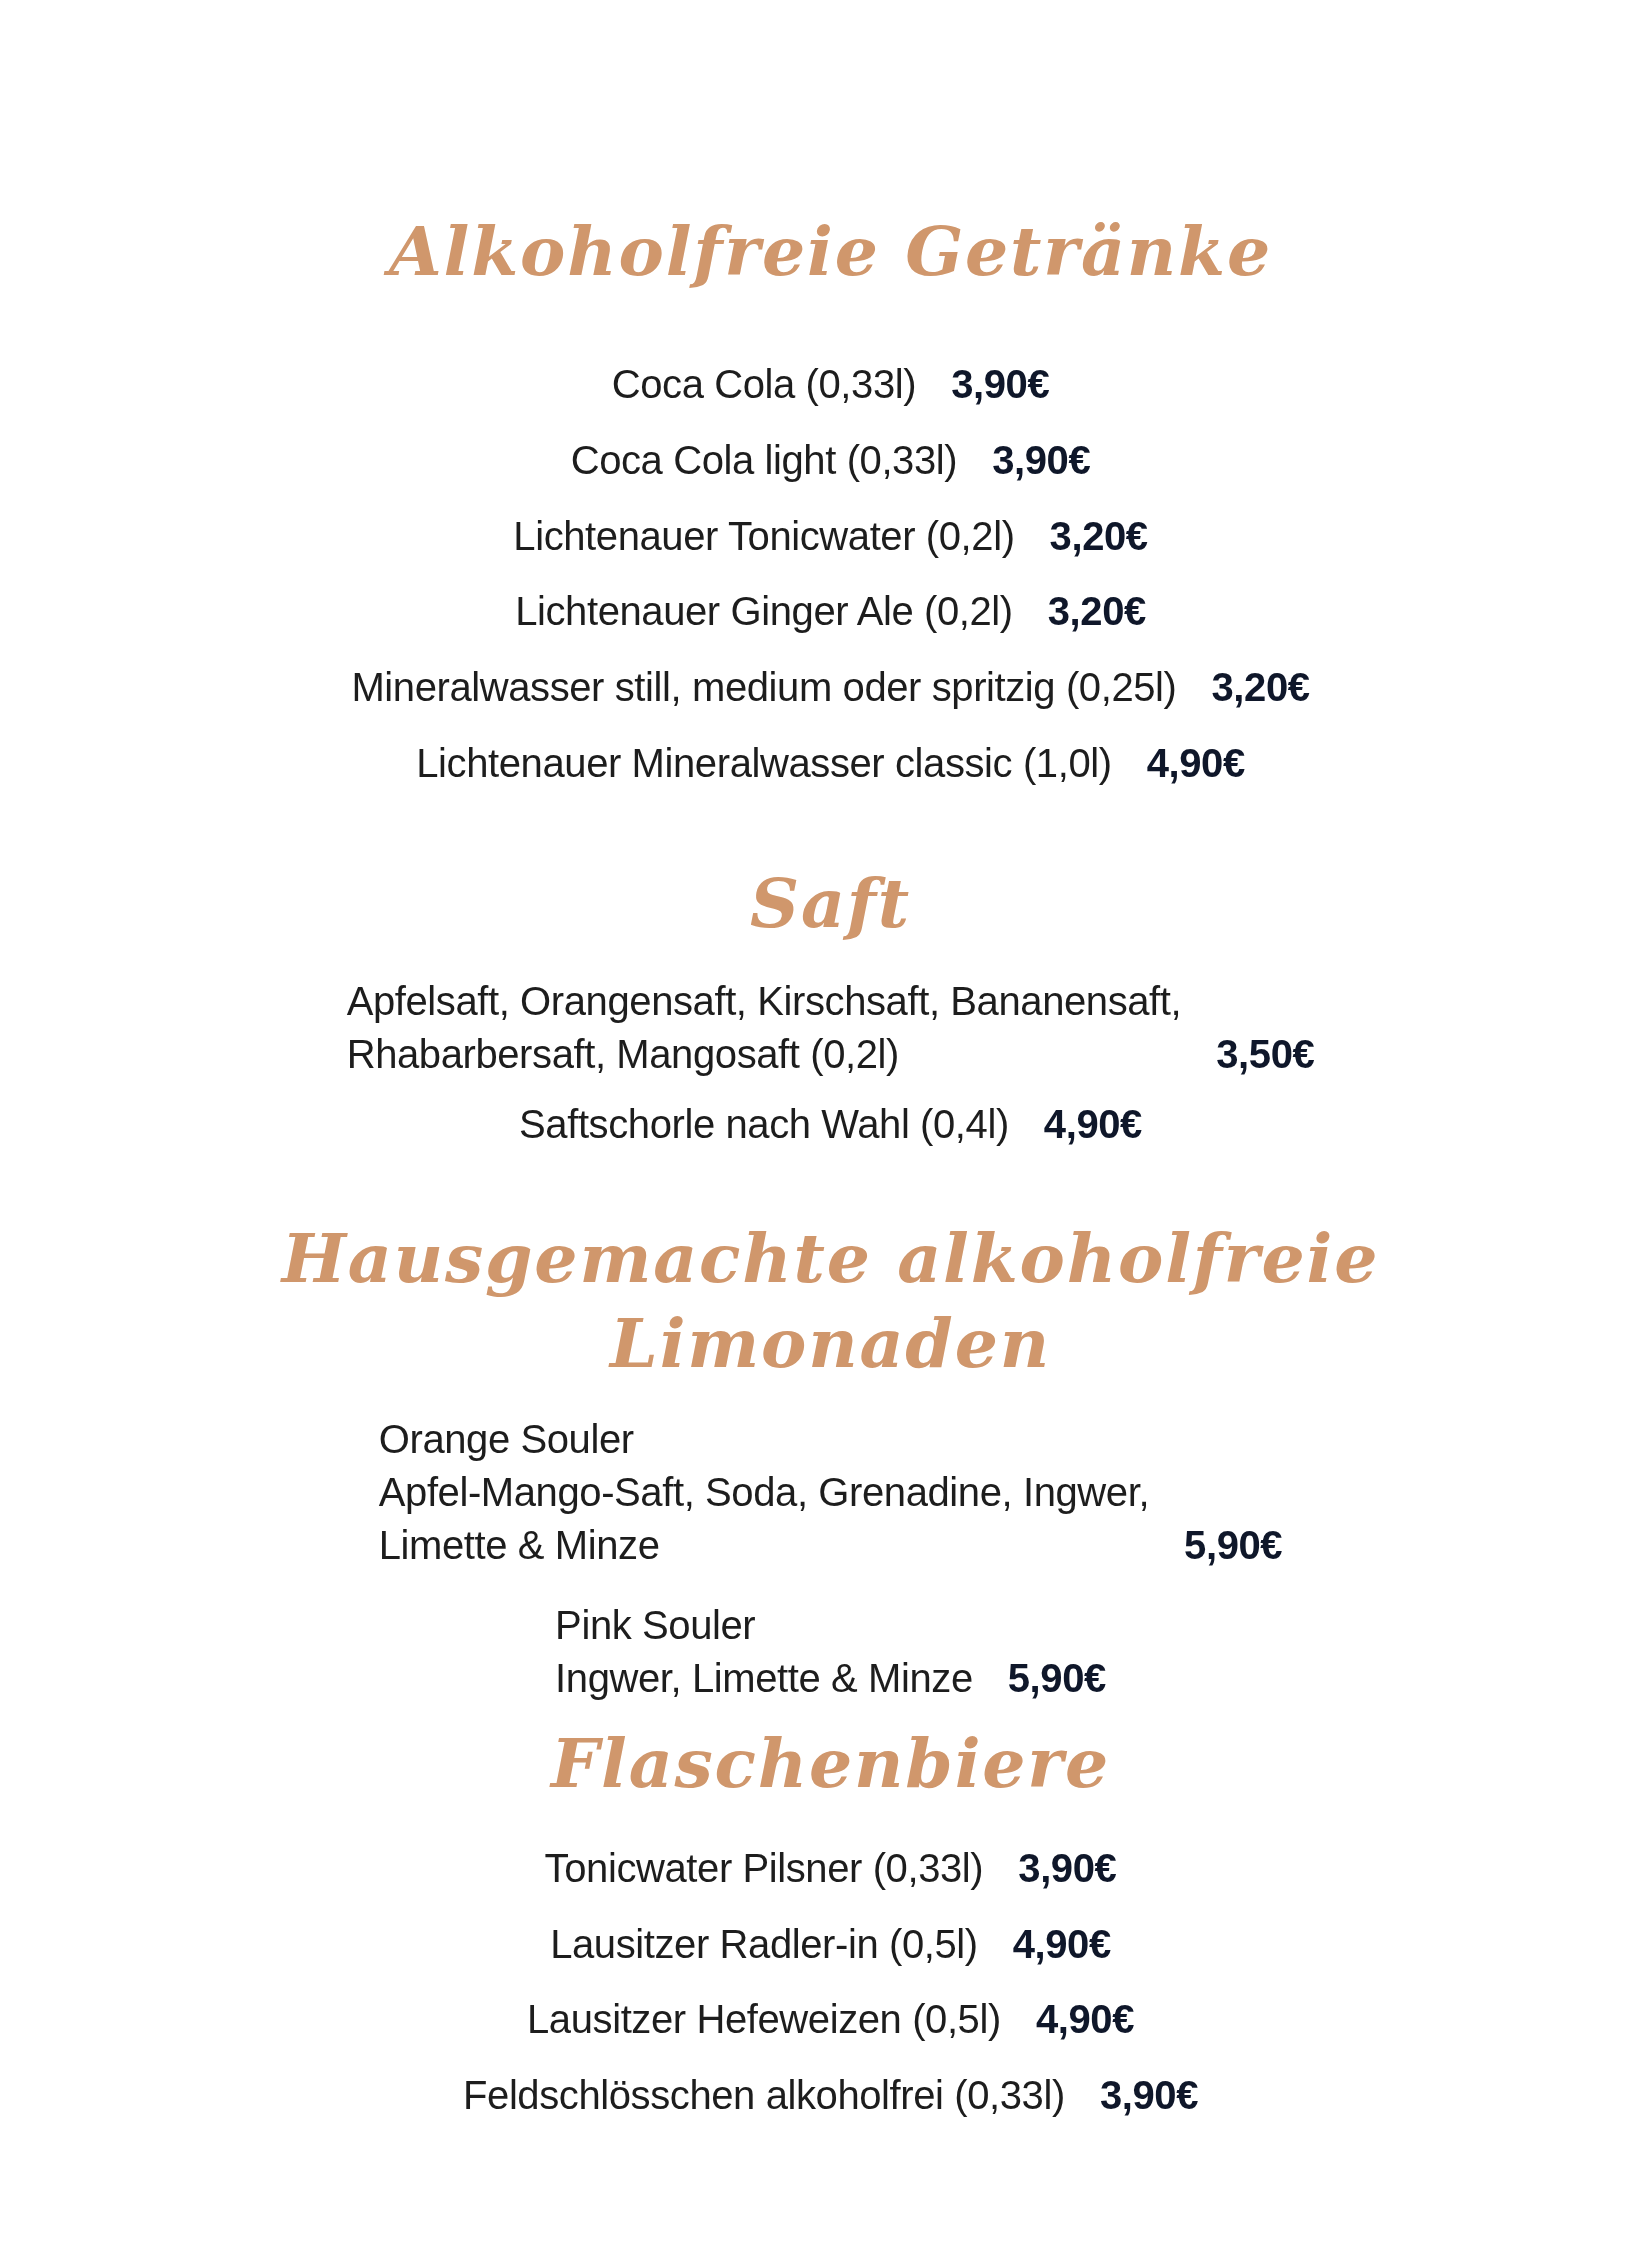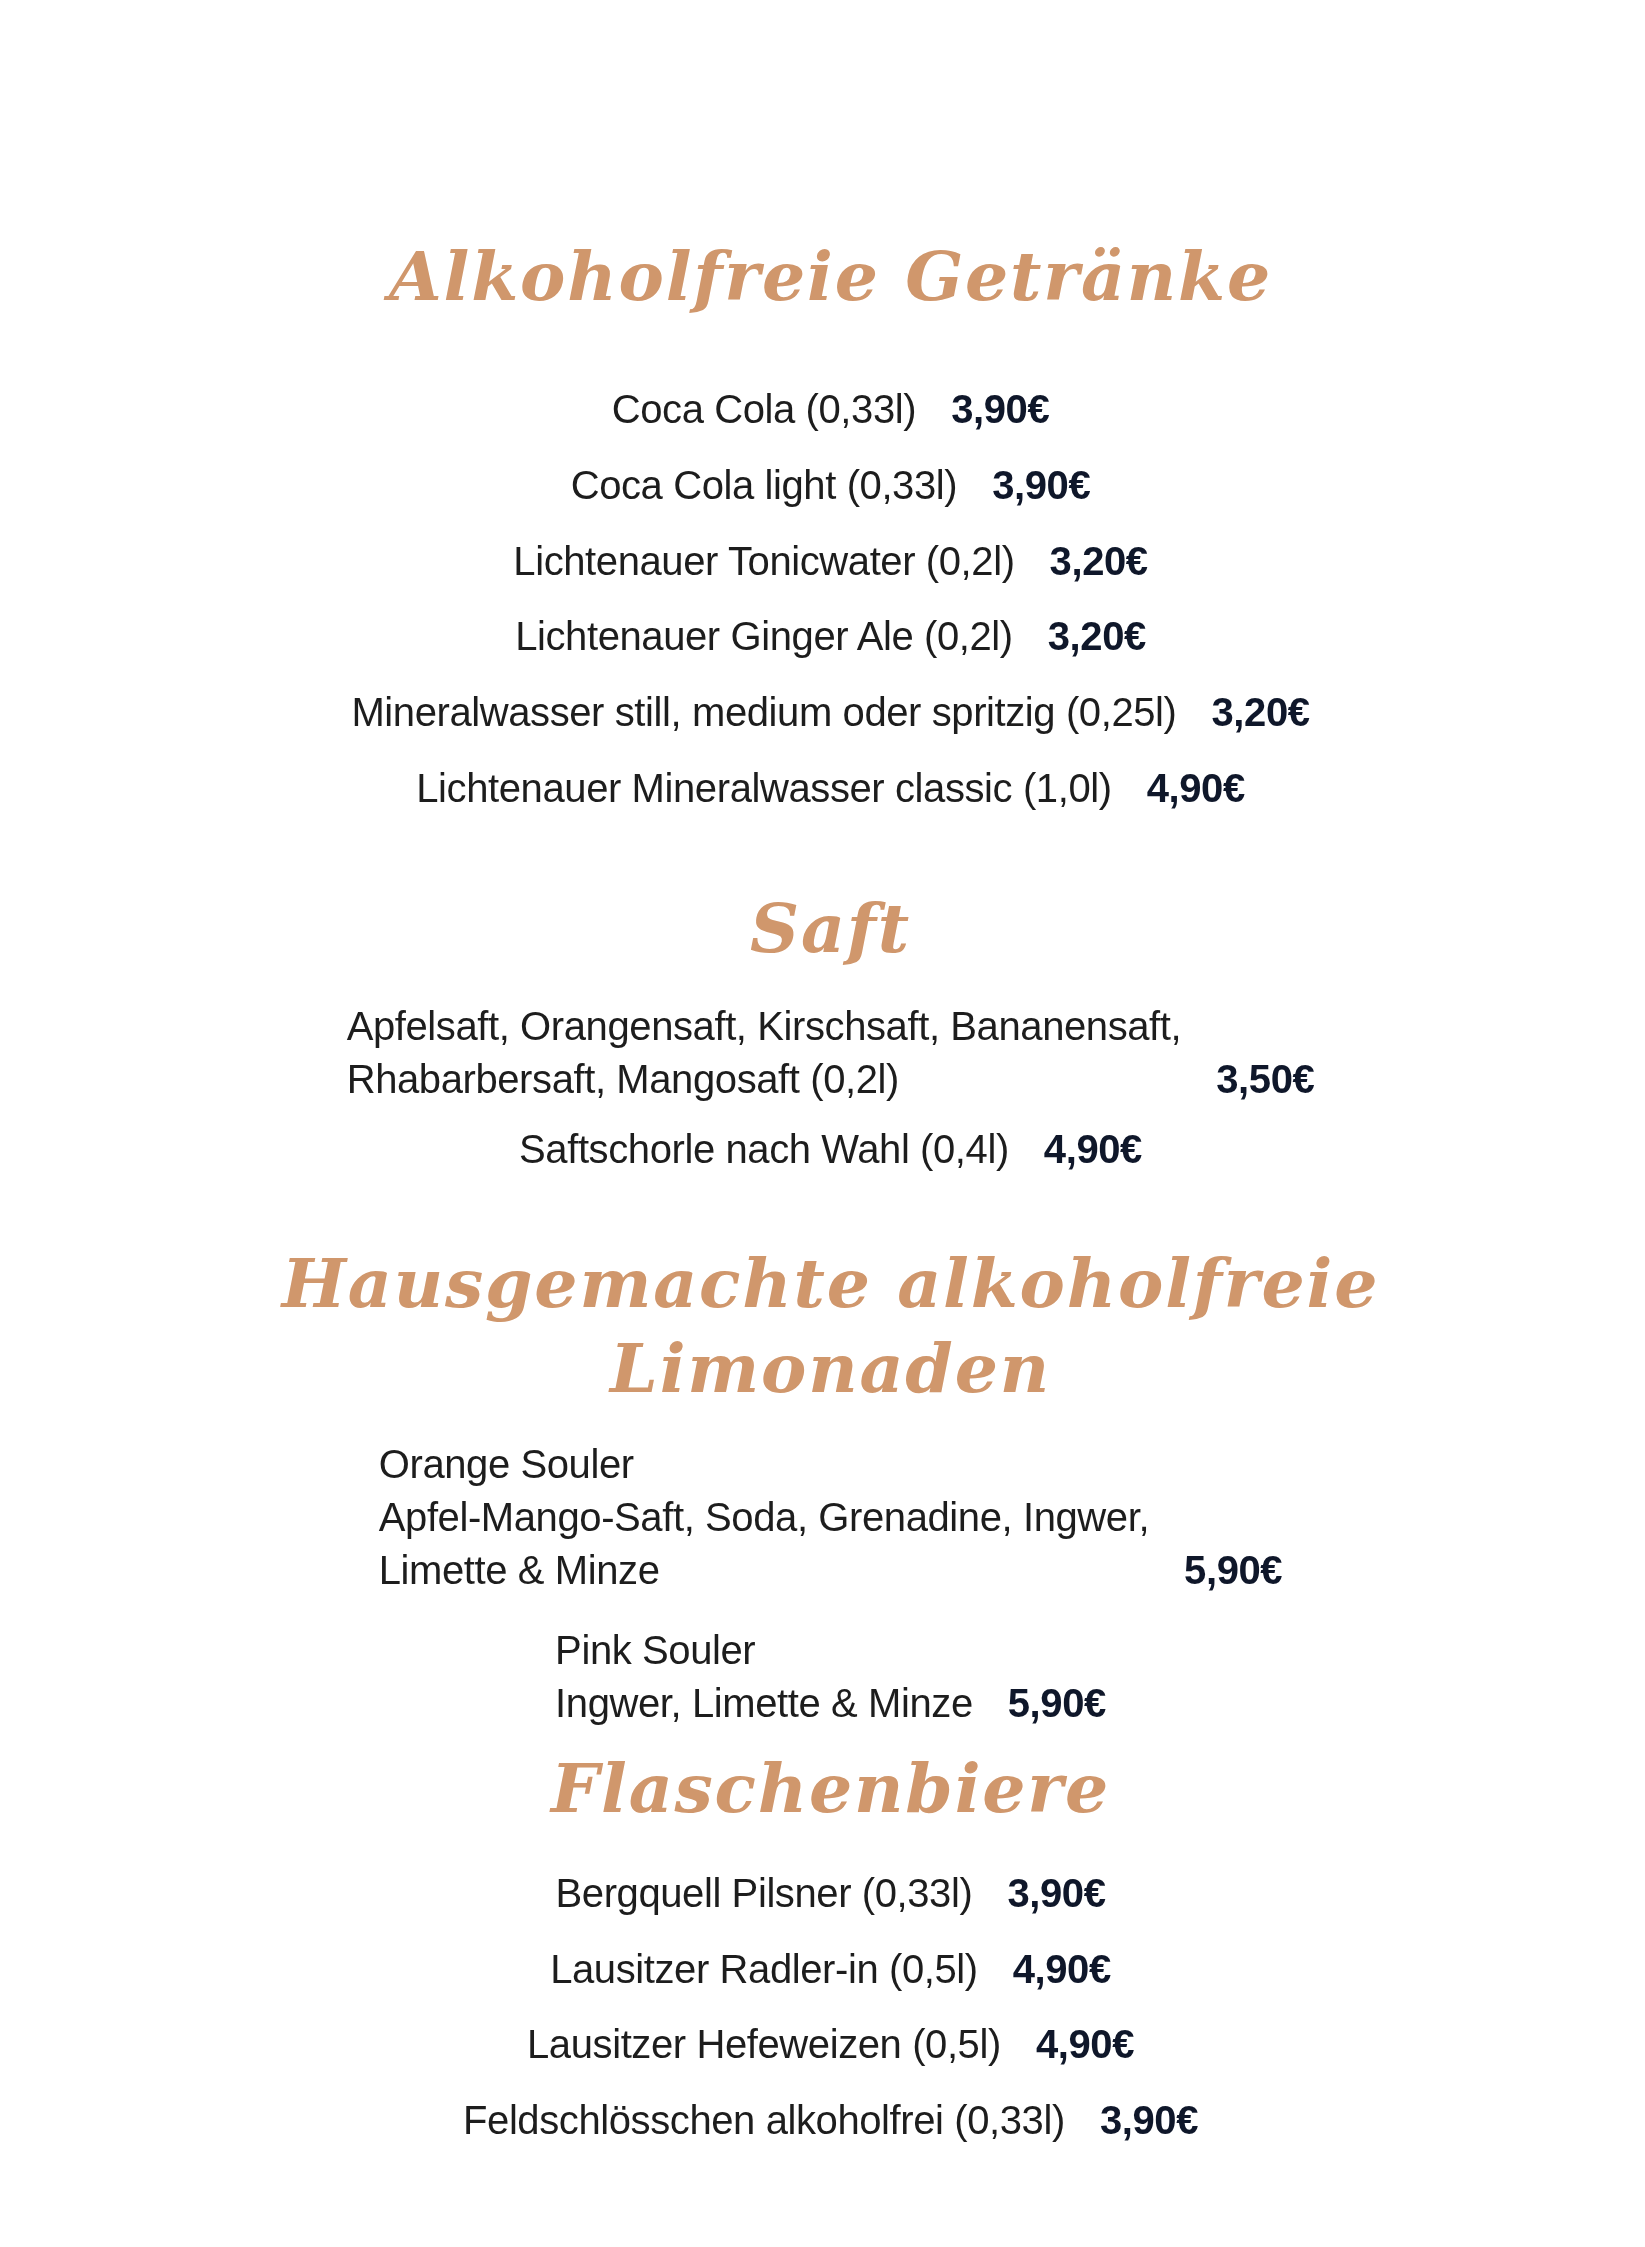--- a/index.html
+++ b/index.html
@@ -8,21 +8,20 @@
     width: 1645px;
     height: 2247px;
     background: #ffffff;
     position: relative;
     overflow: hidden;
     font-family: "Liberation Sans", sans-serif;
     color: #1d1d1d;
   }
   .content {
     padding: 209px 230px 0 246px; 
-    margin-top: 25px;
   }
   .script-heading {
     font-family: "DejaVu Serif", serif;
     font-style: italic;
     font-weight: 700;
     font-size: 68px;
     line-height: 1.25;
     text-align: center;
     color: #D0976C;
     letter-spacing: 1.8px;
@@ -125,21 +124,21 @@
           <span class="line">Ingwer, Limette &amp; Minze</span>
         </span>
         <span class="price">5,90€</span>
       </div>
     </div>
 
     <div class="script-heading heading-4">Flaschenbiere</div>
 
     <div class="section-items gap-lg">
       <div class="row">
-        <span class="name">Bergquell Pilsner (0,33l)</span>
+        <span class="name">Tonicwater Pilsner (0,33l)</span>
         <span class="price">3,90€</span>
       </div>
       <div class="row">
         <span class="name">Lausitzer Radler-in (0,5l)</span>
         <span class="price">4,90€</span>
       </div>
       <div class="row">
         <span class="name">Lausitzer Hefeweizen (0,5l)</span>
         <span class="price">4,90€</span>
       </div>

